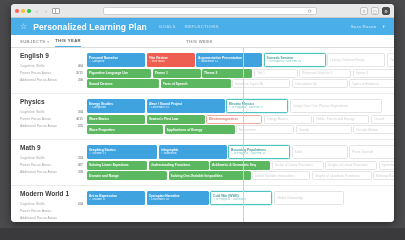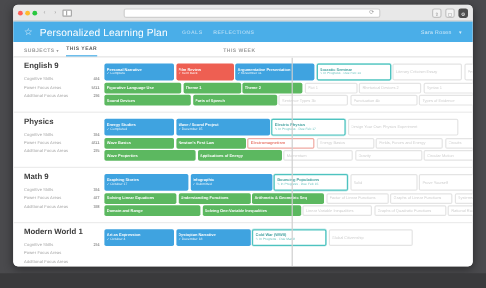--- a/index.html
+++ b/index.html
@@ -30,21 +30,21 @@
   .reload{ position:absolute; right:4px; top:0; font-size:5px; color:#999; line-height:7px; }
   .rbtns{ display:flex; gap:3px; align-items:center; }
   .rbtn{ width:8px;height:8px;border:1px solid #c2c2c2;border-radius:2px;background:#f4f4f4;
          font-size:4px;color:#777;text-align:center;line-height:7px; }
   .rbtn.dark{ background:#4d4d4d;border-color:#4d4d4d;color:#fff; }
 
   
   .appbar{ flex:0 0 17px; background:#4aaee8; display:flex; align-items:center;
            padding:0 9px; gap:6px; }
   .star{ color:#dff0fb; font-size:8px; }
-  .apptitle{ color:#fff; font-size:8.5px; font-weight:400; letter-spacing:.1px; white-space:nowrap;}
+  .apptitle{ color:#fff; font-size:8.5px; font-weight:700; letter-spacing:.1px; white-space:nowrap;}
   .hnav{ display:flex; gap:9px; margin-left:6px; }
   .hnav span{ color:#a8d8f5; font-size:4.3px; letter-spacing:.35px; font-weight:600; }
   .spacer{flex:1;}
   .user{ color:#d6ecfa; font-size:4.3px; letter-spacing:.3px; white-space:nowrap; }
 
   
   .tabstrip{ flex:0 0 13px; background:#fff; border-bottom:1px solid #dcdcdc;
              display:flex; align-items:flex-end; padding:0 9px; position:relative; }
   .tab{ font-size:4.2px; letter-spacing:.4px; color:#9a9a9a; padding:0 6px 3px 0;
         font-weight:600; white-space:nowrap; }

